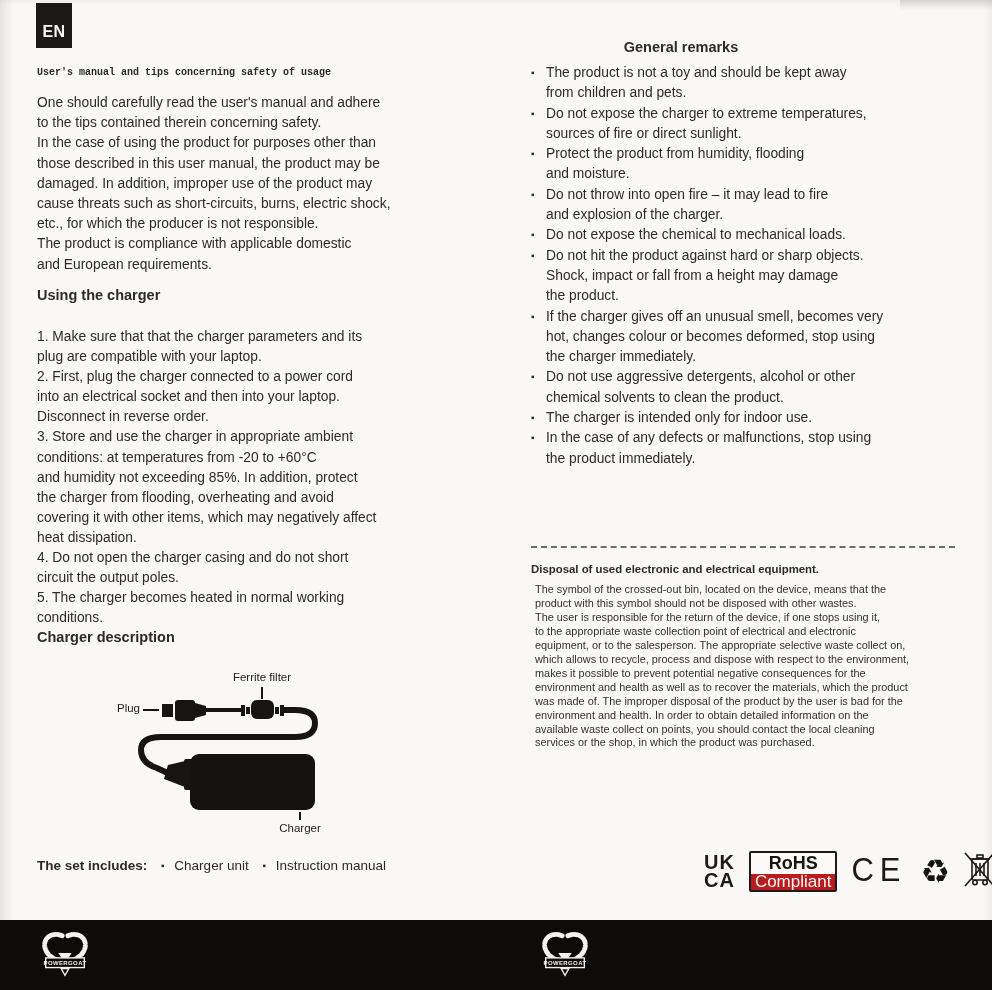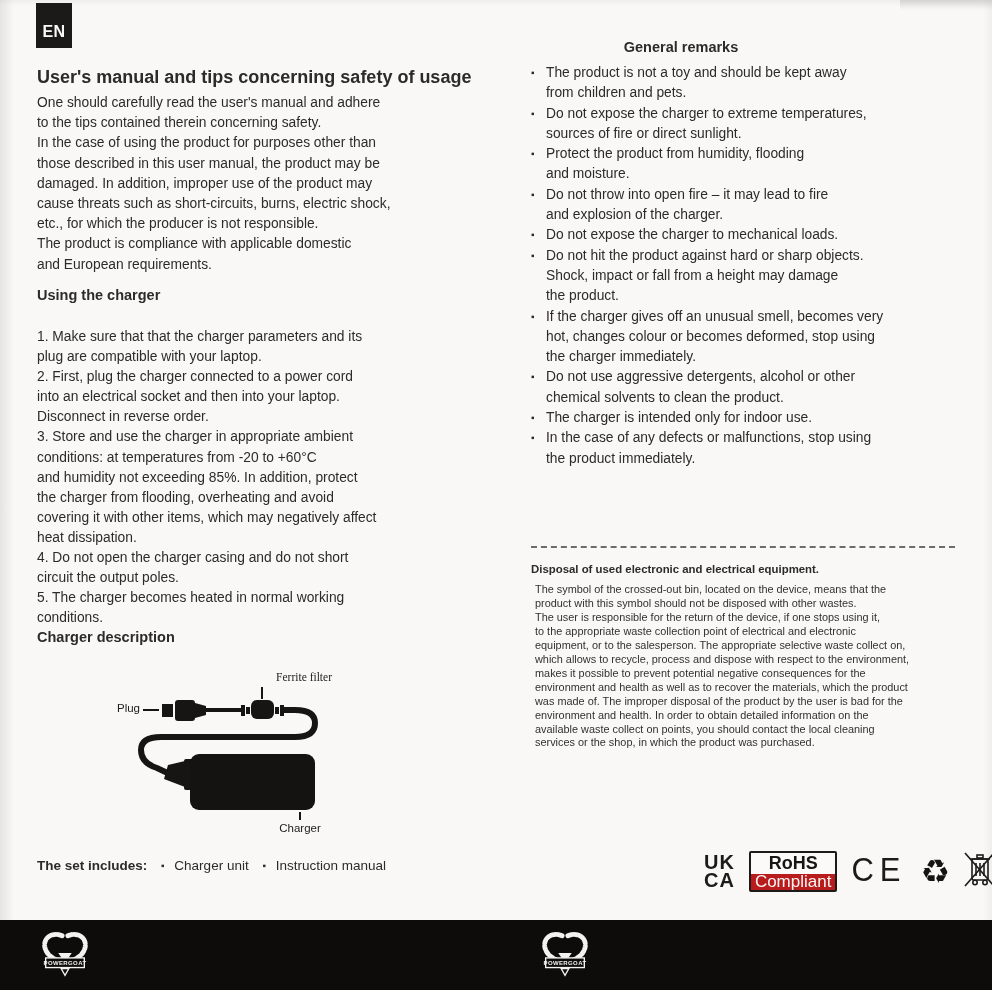--- a/index.html
+++ b/index.html
@@ -21,34 +21,34 @@
     background:linear-gradient(180deg, rgba(180,178,174,.45), rgba(255,255,255,0));
   }
   
   .en-badge {
     left:36px; top:3px; width:36px; height:45px; background:#1b1a19;
     color:#fbfaf8; font-weight:bold; font-size:16px;
     display:flex; align-items:flex-end; justify-content:center; padding-bottom:7px;
     letter-spacing:.5px;
   }
   
-  .h1 { font-size:18px; font-weight:bold; }
+  .h1 { font-size:10px; font-weight:bold;font-family:Liberation Mono, monospace; }
   .h2 { font-size:14.5px; font-weight:bold; }
   .body-text { font-size:13.8px; line-height:20.2px; white-space:pre-line; }
   
   .l-title   { left:37px; top:67px;  width:440px; }
   .l-intro   { left:37px; top:93px;  width:445px; }
   .l-using   { left:37px; top:287px; width:300px; }
   .l-steps   { left:37px; top:327px; width:445px; line-height:20.1px; }
   .l-desc    { left:37px; top:629px; width:300px; }
   
   .diagram { left:37px; top:653px; width:432px; height:200px; }
   .diagram svg { position:absolute; left:0; top:0; }
   .dlabel { position:absolute; font-size:11.5px; color:#23211f; white-space:nowrap; }
-  .dlabel.ferrite { left:155px; top:18px; width:140px; text-align:right;font-family:Liberation Serif, serif; }
+  .dlabel.ferrite { left:155px; top:18px; width:140px; text-align:center; }
   .dlabel.plug    { left:80px;  top:49px; }
   .dlabel.charger { left:208px; top:169px; width:110px; text-align:center; }
   
   .set-line { left:37px; top:858px; width:460px; font-size:13.5px; }
   .set-line .lbl { font-weight:bold; }
   .set-line .sq { font-size:10px; vertical-align:1px; padding:0 6px 0 10px; }
   
   .r-heading { left:531px; top:39px; width:300px;text-align:center; }
   .remarks { left:531px; top:63px; width:430px; list-style:none; }
   .remarks li {
@@ -162,21 +162,21 @@
 <h2 class="abs h2 r-heading">General remarks</h2>
 <ul class="abs remarks">
   <li>The product is not a toy and should be kept away
 from children and pets.</li>
   <li>Do not expose the charger to extreme temperatures,
 sources of fire or direct sunlight.</li>
   <li>Protect the product from humidity, flooding
 and moisture.</li>
   <li>Do not throw into open fire – it may lead to fire
 and explosion of the charger.</li>
-  <li>Do not expose the charger to mechanical loads.</li>
+  <li>Do not expose the chemical to mechanical loads.</li>
   <li>Do not hit the product against hard or sharp objects.
 Shock, impact or fall from a height may damage
 the product.</li>
   <li>If the charger gives off an unusual smell, becomes very
 hot, changes colour or becomes deformed, stop using
 the charger immediately.</li>
   <li>Do not use aggressive detergents, alcohol or other
 chemical solvents to clean the product.</li>
   <li>The charger is intended only for indoor use.</li>
   <li>In the case of any defects or malfunctions, stop using

